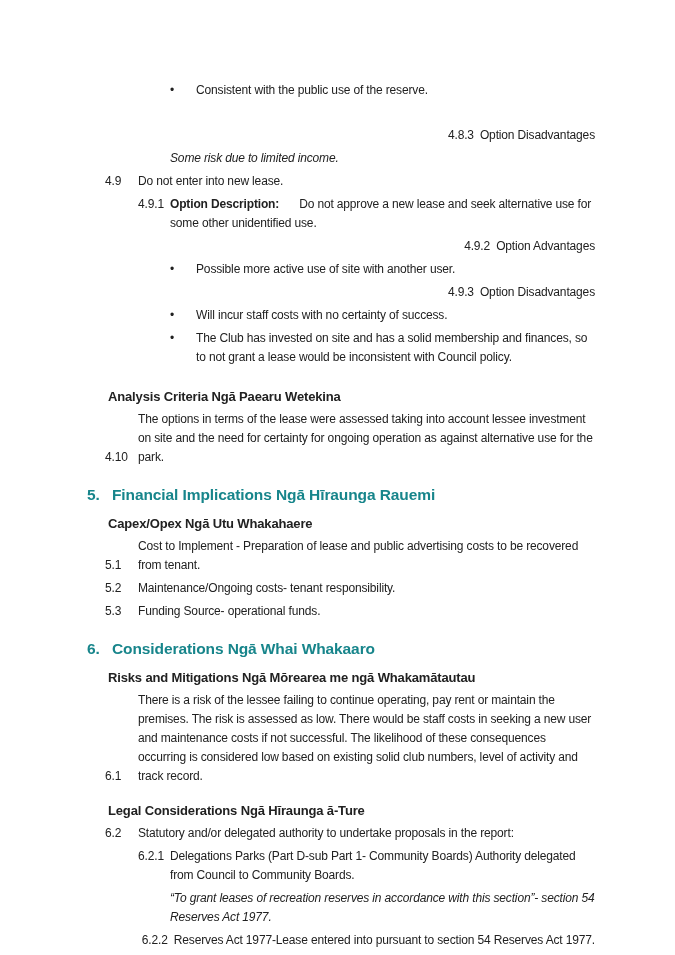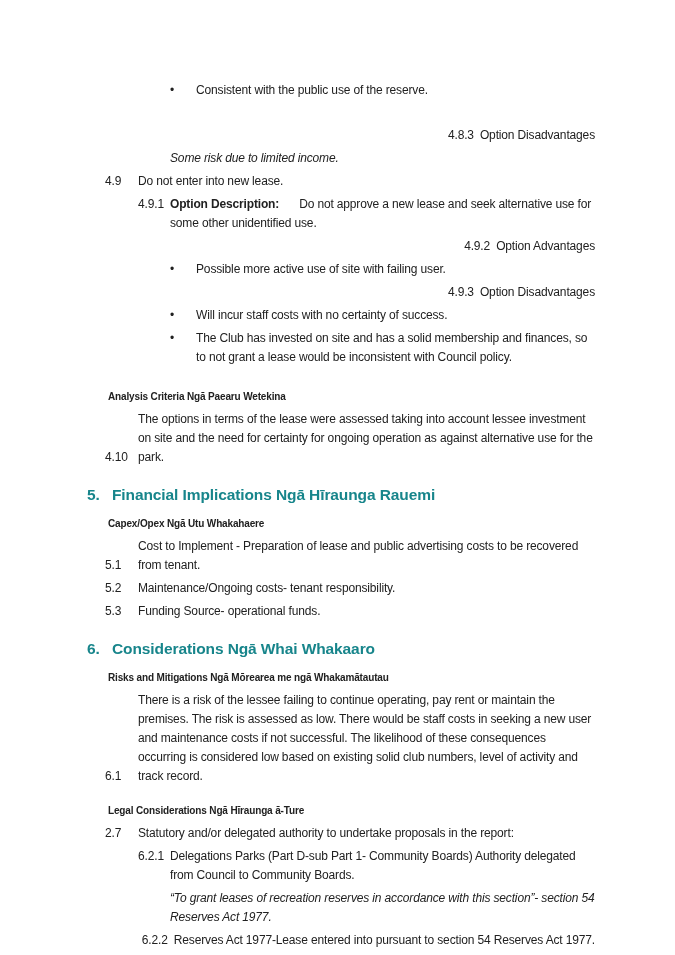--- a/index.html
+++ b/index.html
@@ -32,21 +32,21 @@
   .row-bullet { padding-left:83px; }
   .row-bullet .glyph { flex:0 0 26px; }
 
   .plain-l3 { margin-left:83px; }
 
   .bold { font-weight:normal; }
   .l3-label { font-weight:bold; margin-right:20px; }
 
   .subhead {
     font-weight:bold;
-    font-size:10px;
+    font-size:13px;
     margin:15px 0 4px 21px;
   }
   .subhead-tight { margin-top:14px; }
 
   .section-head {
     display:flex;
     font-weight:bold;
     font-size:15.5px;
     line-height:24px;
     letter-spacing:-0.1px;
@@ -83,21 +83,21 @@
       <span class="num">4.9.1</span>
       <span><span class="l3-label">Option Description:</span><span>Do not approve a new lease and seek alternative use for some other unidentified use.</span></span>
     </div>
 
     <div class="row row-l3">
       <span class="num">4.9.2</span>
       <span class="bold">Option Advantages</span>
     </div>
     <div class="row row-bullet">
       <span class="glyph">•</span>
-      <span>Possible more active use of site with failing user.</span>
+      <span>Possible more active use of site with another user.</span>
     </div>
 
     <div class="row row-l3">
       <span class="num">4.9.3</span>
       <span class="bold">Option Disadvantages</span>
     </div>
     <div class="row row-bullet">
       <span class="glyph">•</span>
       <span>Will incur staff costs with no certainty of success.</span>
     </div>
@@ -135,21 +135,21 @@
       <span>Considerations Ngā Whai Whakaaro</span>
     </div>
     <div class="subhead" style="margin-top:6px">Risks and Mitigations Ngā Mōrearea me ngā Whakamātautau</div>
     <div class="row row-l2">
       <span class="num">6.1</span>
       <span>There is a risk of the lessee failing to continue operating, pay rent or maintain the premises.  The risk is assessed as low.  There would be staff costs in seeking a new user and maintenance costs if not successful.  The likelihood of these consequences occurring is considered low based on existing solid club numbers, level of activity and track record.</span>
     </div>
 
     <div class="subhead">Legal Considerations Ngā Hīraunga ā-Ture</div>
     <div class="row row-l2">
-      <span class="num">2.7</span>
+      <span class="num">6.2</span>
       <span>Statutory and/or delegated authority to undertake proposals in the report:</span>
     </div>
     <div class="row row-l3">
       <span class="num">6.2.1</span>
       <span>Delegations Parks (Part D-sub Part 1- Community Boards) Authority delegated from Council to Community Boards.</span>
     </div>
     <div class="para plain-l3">“To grant leases of recreation reserves in accordance with this section”- section 54 Reserves Act 1977.</div>
     <div class="row row-l3">
       <span class="num">6.2.2</span>
       <span>Reserves Act 1977-Lease entered into pursuant to section 54 Reserves Act 1977.</span>

